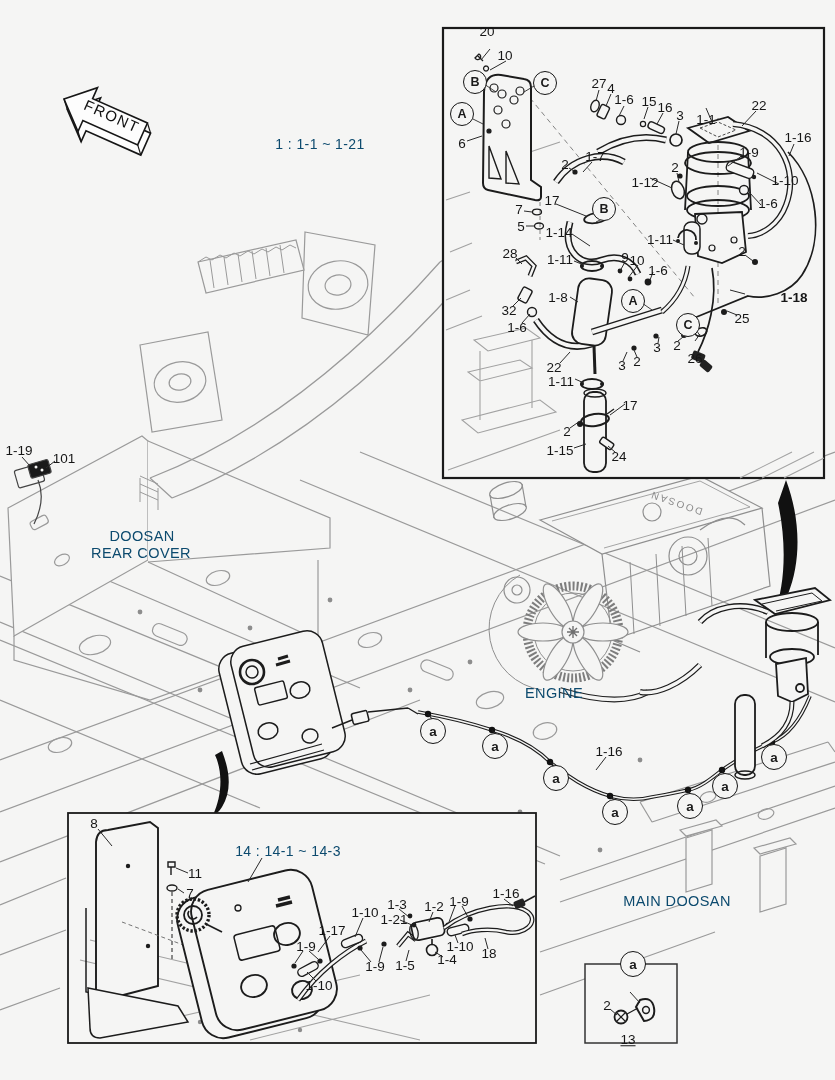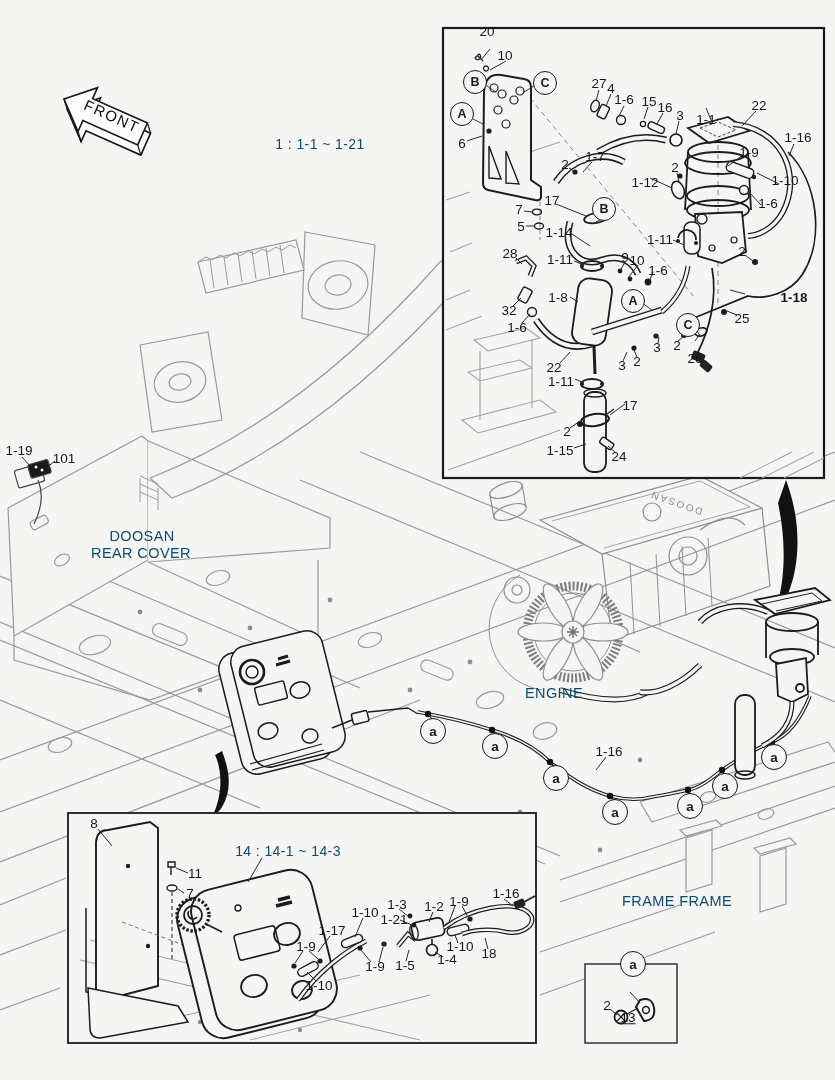--- a/index.html
+++ b/index.html
@@ -419,21 +419,21 @@
     <path d="M484,84 L496,92 M534,86 L524,92 M471,118 L483,124 M612,214 L596,222 M642,303 L652,310 M697,331 L700,336" stroke-width=".9"></path>
   </g>
 </svg>
 
 <div id="labels">
   <div class="front-label" style="left:112px;top:116px;">FRONT</div>
   <div class="title" style="left:320px;top:144px;font-size:14px;">1 : 1-1 ~ 1-21</div>
   <div class="title" style="left:142px;top:536px;">DOOSAN</div>
   <div class="title" style="left:141px;top:553px;">REAR COVER</div>
   <div class="title" style="left:554px;top:693px;">ENGINE</div>
-  <div class="title" style="left:677px;top:901px;">FRAME FRAME</div>
+  <div class="title" style="left:677px;top:901px;">MAIN DOOSAN</div>
   <div class="title" style="left:288px;top:851px;font-size:14px;">14 : 14-1 ~ 14-3</div>
   <div class="brand" style="left:676px;top:503px;">DOOSAN</div>
 <div class="callout" style="left: 487px; top: 32px;">20</div>
       <div class="callout" style="left: 505px; top: 56px;">10</div>
       <div class="callout" style="left: 462px; top: 144px;">6</div>
       <div class="callout" style="left: 599px; top: 84px;">27</div>
       <div class="callout" style="left: 611px; top: 89px;">4</div>
       <div class="callout" style="left: 624px; top: 100px;">1-6</div>
       <div class="callout" style="left: 649px; top: 102px;">15</div>
       <div class="callout" style="left: 665px; top: 108px;">16</div>
@@ -488,21 +488,21 @@
       <div class="callout" style="left: 375px; top: 967px;">1-9</div>
       <div class="callout" style="left: 397px; top: 905px;">1-3</div>
       <div class="callout" style="left: 394px; top: 920px;">1-21</div>
       <div class="callout" style="left: 434px; top: 907px;">1-2</div>
       <div class="callout" style="left: 459px; top: 902px;">1-9</div>
       <div class="callout" style="left: 405px; top: 966px;">1-5</div>
       <div class="callout" style="left: 447px; top: 960px;">1-4</div>
       <div class="callout" style="left: 460px; top: 947px;">1-10</div>
       <div class="callout" style="left: 489px; top: 954px; text-align: right;">18</div>
       <div class="callout" style="left: 506px; top: 894px;">1-16</div>
-      <div class="callout" style="left: 628px; top: 1018px; text-decoration: underline;">13</div>
+      <div class="callout" style="left: 628px; top: 1040px; text-decoration: underline;">13</div>
       <div class="callout" style="left: 607px; top: 1006px;">2</div>
       <div class="vmark" style="left: 475px; top: 82px;">B</div>
       <div class="vmark" style="left: 545px; top: 83px;">C</div>
       <div class="vmark" style="left: 462px; top: 114px;">A</div>
       <div class="vmark" style="left: 604px; top: 209px;">B</div>
       <div class="vmark" style="left: 633px; top: 301px;">A</div>
       <div class="vmark" style="left: 688px; top: 325px;">C</div>
       <div class="amark" style="left: 433px; top: 731px;">a</div>
       <div class="amark" style="left: 495px; top: 746px;">a</div>
       <div class="amark" style="left: 556px; top: 778px;">a</div>

